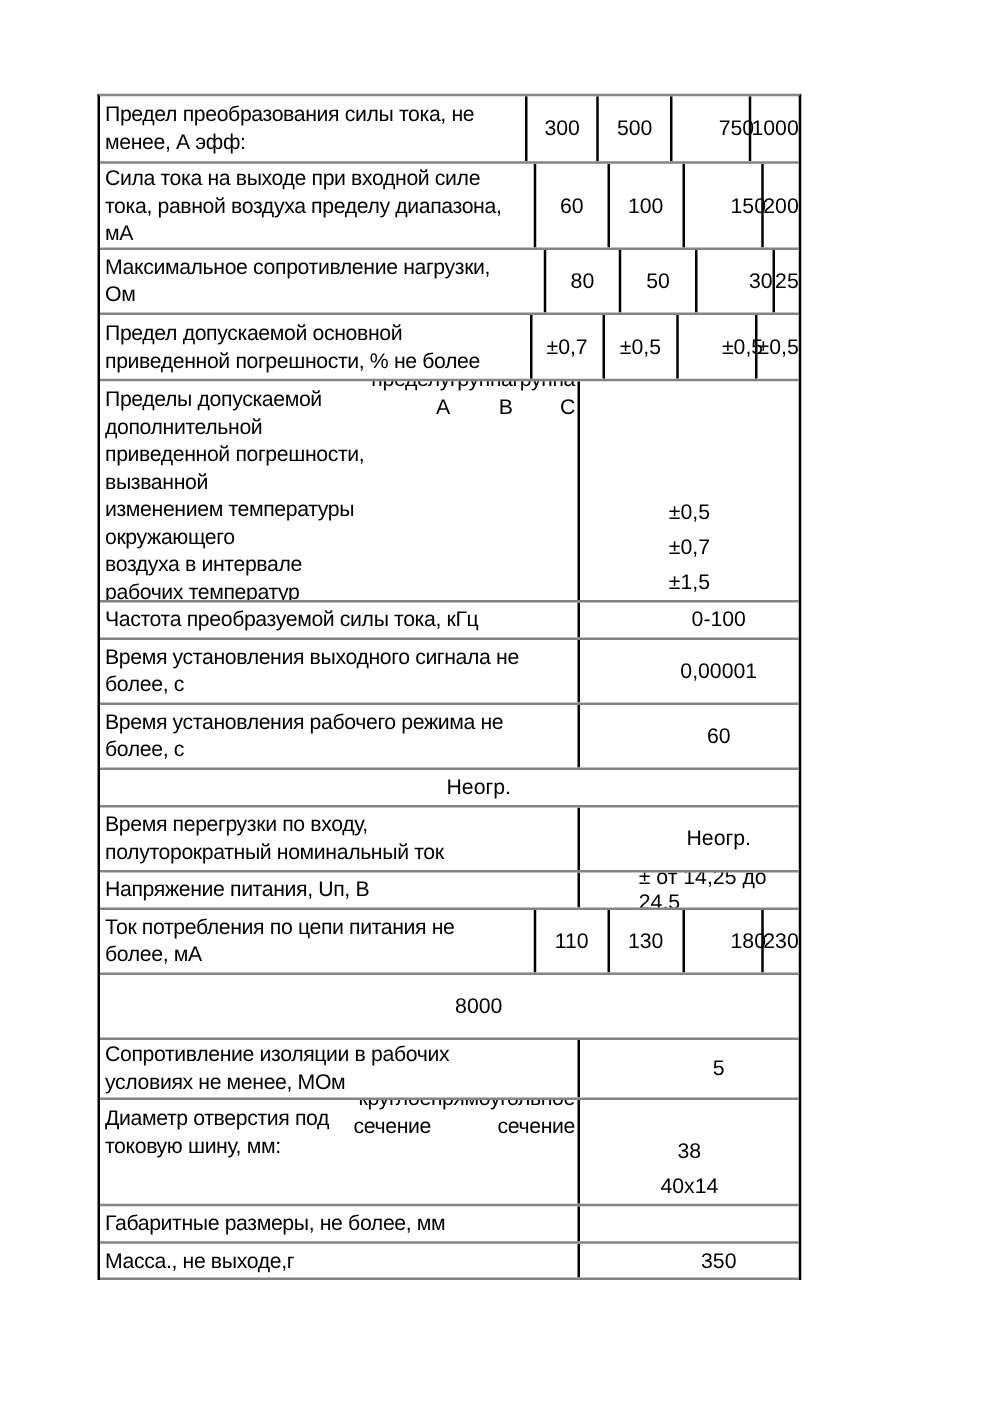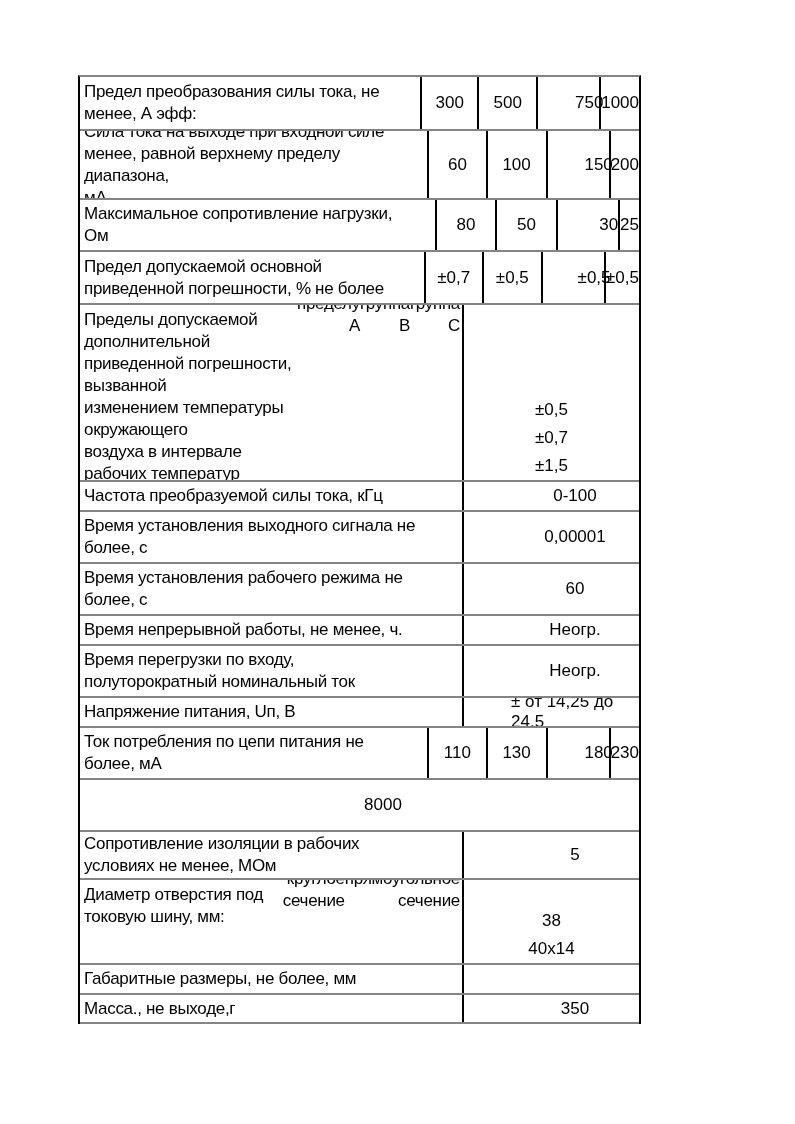--- a/index.html
+++ b/index.html
@@ -95,21 +95,21 @@
     <div class="lbl">Предел преобразования силы тока, не
 менее, А эфф:</div>
     <div class="val v1">300</div>
     <div class="val v2">500</div>
     <div class="val v3">750</div>
     <div class="val v4">1000</div>
   </div>
 
   <div class="row" style="height:69px">
     <div class="lbl">Сила тока на выходе при входной силе
-менее, равной верхнему пределу диапазона,
+тока, равной воздуха пределу диапазона,
 мА</div>
     <div class="val v1">60</div>
     <div class="val v2">100</div>
     <div class="val v3">150</div>
     <div class="val v4">200</div>
   </div>
 
   <div class="row" style="height:52px">
     <div class="lbl">Максимальное сопротивление нагрузки,
 Ом</div>
@@ -157,21 +157,20 @@
     <div class="val vm">0,00001</div>
   </div>
 
   <div class="row" style="height:52px">
     <div class="lbl">Время установления рабочего режима не
 более, с</div>
     <div class="val vm">60</div>
   </div>
 
   <div class="row" style="height:30px">
-    <div class="lbl">Время непрерывной работы, не менее, ч.</div>
     <div class="val vm">Неогр.</div>
   </div>
 
   <div class="row" style="height:52px">
     <div class="lbl">Время перегрузки по входу,
 полуторократный номинальный ток</div>
     <div class="val vm">Неогр.</div>
   </div>
 
   <div class="row" style="height:30px">

